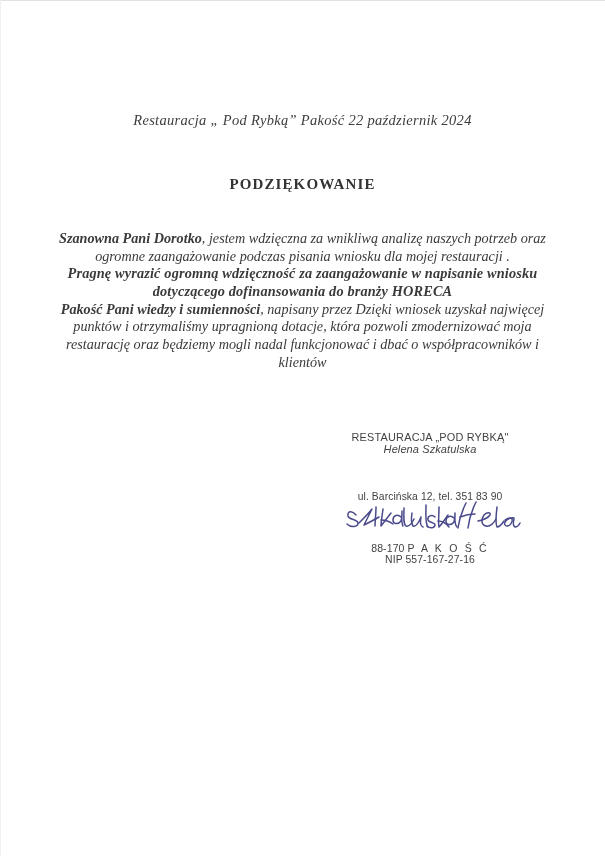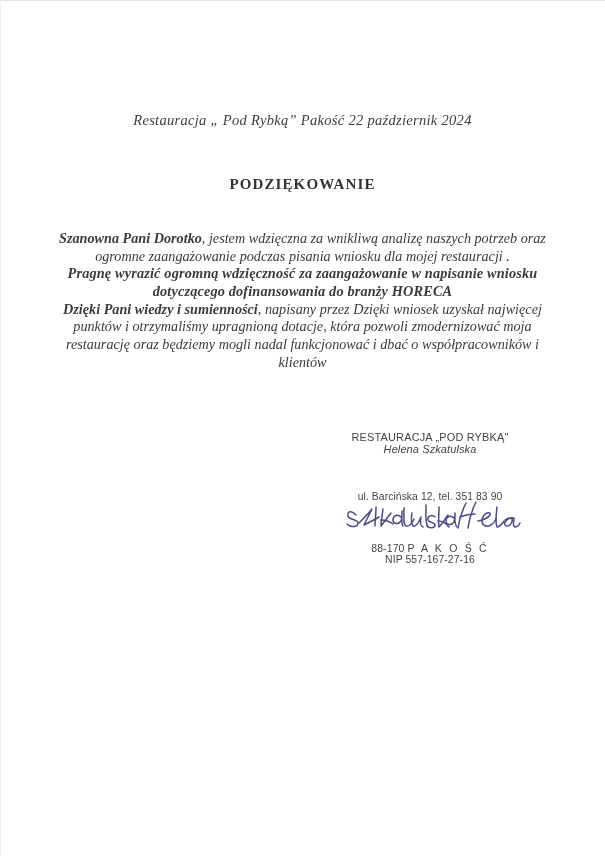--- a/index.html
+++ b/index.html
@@ -165,21 +165,21 @@
 
   <div class="body-block">
 
     <p class="para">
       <span class="bold-run">Szanowna Pani Dorotko</span><span>, jestem wdzięczna za wnikliwą analizę naszych potrzeb oraz ogromne zaangażowanie podczas pisania wniosku dla mojej restauracji .</span>
     </p>
 
     <p class="para lead">Pragnę wyrazić ogromną wdzięczność za zaangażowanie w napisanie wniosku dotyczącego dofinansowania do branży HORECA</p>
 
     <p class="para">
-      <span class="bold-run">Dzięki  Pani wiedzy i sumienności</span><span>, napisany przez Dzięki wniosek uzyskał najwięcej punktów i otrzymaliśmy upragnioną dotacje, która pozwoli zmodernizować moja restaurację oraz będziemy mogli nadal funkcjonować i dbać o współpracowników i klientów</span>
+      <span class="bold-run">Pakość  Pani wiedzy i sumienności</span><span>, napisany przez Dzięki wniosek uzyskał najwięcej punktów i otrzymaliśmy upragnioną dotacje, która pozwoli zmodernizować moja restaurację oraz będziemy mogli nadal funkcjonować i dbać o współpracowników i klientów</span>
     </p>
 
   </div>
 
   <div class="stamp">
     <div class="stamp-line-1">RESTAURACJA „POD RYBKĄ"</div>
     <div class="stamp-line-2">Helena Szkatulska</div>
     <div class="stamp-line-3">ul. Barcińska 12,  tel. 351 83 90</div>
     <div class="stamp-line-4">
       <span>88-170</span>

